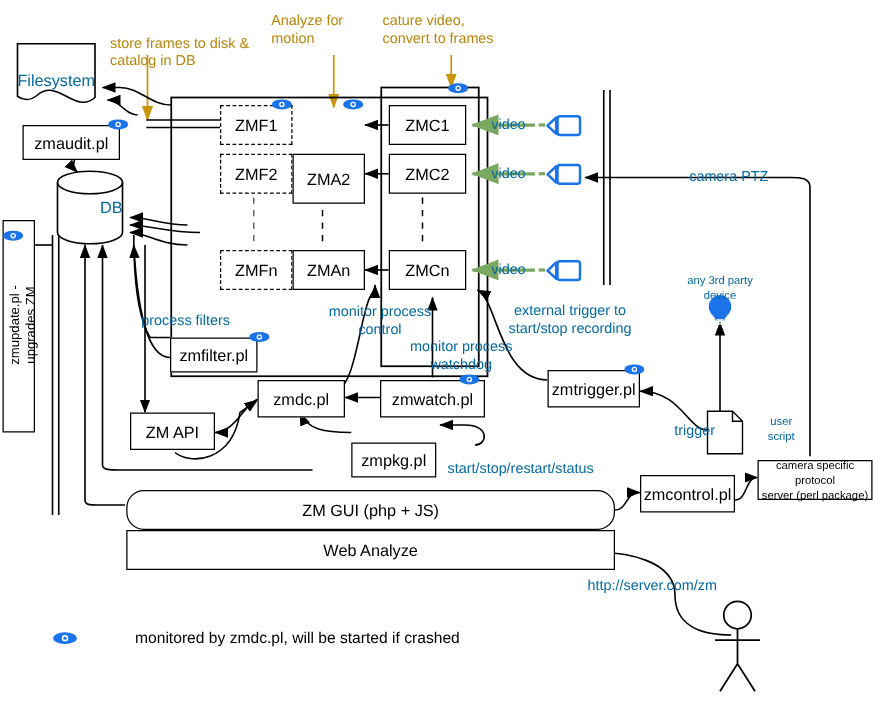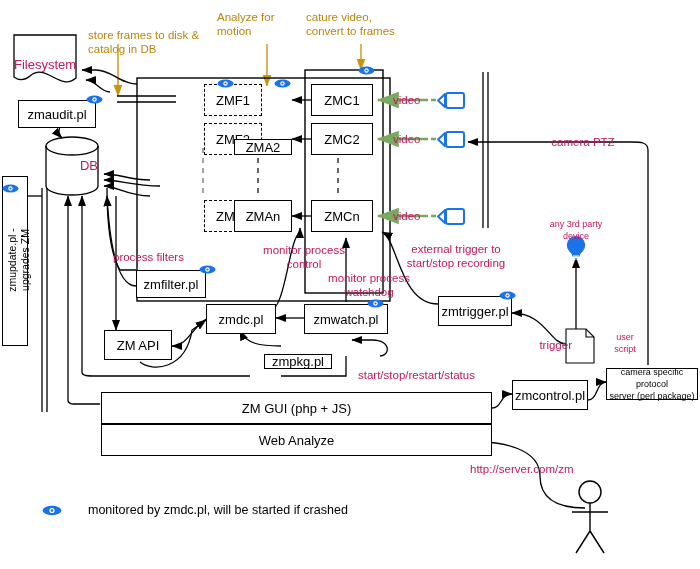--- a/index.html
+++ b/index.html
@@ -3,22 +3,22 @@
 <meta charset="utf-8">
 <title>ZoneMinder Architecture Diagram</title>
 <style>
   html,body{margin:0;padding:0;background:#ffffff;}
   body{font-family:"Liberation Sans","DejaVu Sans",sans-serif;}
   #stage{position:relative;width:700px;height:569px;background:#fff;overflow:hidden;}
   svg.layer{position:absolute;left:0;top:0;width:700px;height:569px;}
   .box{position:absolute;border:1.4px solid #000;background:#fff;
        display:flex;align-items:center;justify-content:center;text-align:center;
        font-size:13px;color:#000;box-sizing:border-box;}
-  .box.dashed{border-style:dashed;margin-left:28px;}
-  .lbl{position:absolute;font-size:11.5px;color:#be185d;line-height:1.25;white-space:pre-line;}
+  .box.dashed{border-style:dashed;}
+  .lbl{position:absolute;font-size:11.5px;color:#0369a1;line-height:1.25;white-space:pre-line;}
   .lbl.orange{color:#b8860b;}
   .eye{position:absolute;width:17px;height:9px;}
   .camicon{position:absolute;width:30px;height:19px;}
   .small{font-size:9px;line-height:1.35;}
   .vert{position:absolute;font-size:10.5px;line-height:1.2;color:#000;
         transform:rotate(-90deg);transform-origin:left top;white-space:pre-line;text-align:center;}
   .legend-text{position:absolute;font-size:12.5px;color:#000;}
 </style>
 </head>
 <body>
@@ -157,21 +157,21 @@
   <div class="box dashed" style="left:176px;top:84px;width:58px;height:32px;">
     <span>ZMF1</span>
   </div>
   <div class="box dashed" style="left:176px;top:123px;width:58px;height:32px;">
     <span>ZMF2</span>
   </div>
   <div class="box dashed" style="left:176px;top:200px;width:58px;height:32px;">
     <span>ZMFn</span>
   </div>
 
-  <div class="box" style="left:234px;top:139px;width:58px;height:16px;">
+  <div class="box" style="left:234px;top:123px;width:58px;height:40px;">
     <span>ZMA2</span>
   </div>
   <div class="box" style="left:234px;top:200px;width:58px;height:32px;">
     <span>ZMAn</span>
   </div>
 
   <div class="box" style="left:311px;top:84px;width:62px;height:32px;">
     <span>ZMC1</span>
   </div>
   <div class="box" style="left:311px;top:123px;width:62px;height:32px;">
@@ -189,25 +189,25 @@
   </div>
   <div class="box" style="left:304px;top:304px;width:84px;height:30px;">
     <span>zmwatch.pl</span>
   </div>
   <div class="box" style="left:104px;top:330px;width:68px;height:30px;">
     <span>ZM API</span>
   </div>
   <div class="box" style="left:438px;top:296px;width:74px;height:30px;">
     <span>zmtrigger.pl</span>
   </div>
-  <div class="box" style="left:264px;top:354px;width:68px;height:15px;">
+  <div class="box" style="left:281px;top:354px;width:68px;height:28px;">
     <span>zmpkg.pl</span>
   </div>
 
-  <div class="box" style="left:101px;top:392px;width:391px;height:32px;">
+  <div class="box" style="left:101px;top:392px;width:391px;height:32px;border-radius:14px;">
     <span>ZM GUI (php + JS)</span>
   </div>
   <div class="box" style="left:101px;top:424px;width:391px;height:32px;">
     <span>Web Analyze</span>
   </div>
 
   <div class="box" style="left:512px;top:380px;width:76px;height:30px;">
     <span>zmcontrol.pl</span>
   </div>
 
@@ -298,15 +298,15 @@
     <ellipse cx="8.5" cy="4.5" rx="8" ry="4" fill="#1a73e8"></ellipse>
     <circle cx="8.5" cy="4.5" r="2.2" fill="#fff"></circle>
       <circle cx="8.5" cy="4.5" r="1.1" fill="#1a73e8"></circle>
   </svg>
 
   <svg class="eye" style="left:42px;top:505px;width:20px;height:11px;" viewBox="0 0 17 9">
     <ellipse cx="8.5" cy="4.5" rx="8" ry="4" fill="#1a73e8"></ellipse>
     <circle cx="8.5" cy="4.5" r="2.2" fill="#fff"></circle>
       <circle cx="8.5" cy="4.5" r="1.1" fill="#1a73e8"></circle>
   </svg>
-  <div class="legend-text" style="left:56px;top:503px;padding-left:32px;">monitored by zmdc.pl, will be started if crashed</div>
+  <div class="legend-text" style="left:76px;top:503px;padding-left:32px;">monitored by zmdc.pl, will be started if crashed</div>
 
 </div>
 
 </body></html>

